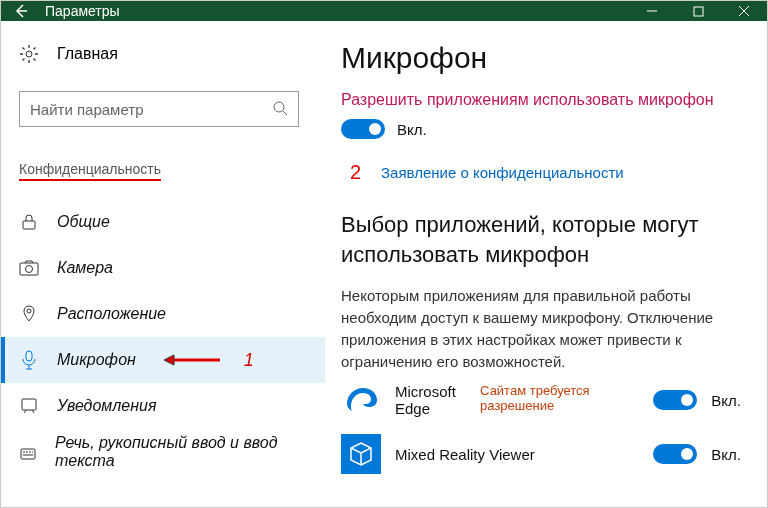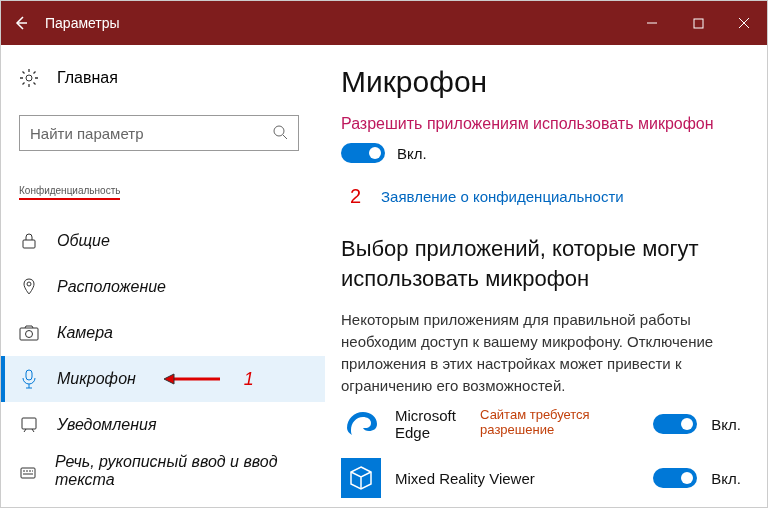--- a/index.html
+++ b/index.html
@@ -1,35 +1,35 @@
 <!DOCTYPE html>
 <html><head>
 <meta charset="utf-8">
 <style>
   * { box-sizing: border-box; margin: 0; padding: 0; font-family: "Segoe UI", Arial, sans-serif; }
   html, body { width: 768px; height: 508px; background: #fff; overflow: hidden; }
   .window { width: 768px; height: 508px; border: 1px solid #ccc; display: flex; flex-direction: column; }
 
   
-  .titlebar { height: 44px; background: #7f1d1d; color: #fff; display: flex; align-items: center; }
+  .titlebar { height: 20px; background: #14532d; color: #fff; display: flex; align-items: center; }
   .titlebar .back { width: 40px; height: 36px; display: flex; align-items: center; justify-content: center; }
   .titlebar .title { font-size: 14px; padding-left: 4px; flex: 1; }
   .titlebar .winbtn { width: 46px; height: 36px; display: flex; align-items: center; justify-content: center; }
   .titlebar svg { stroke: #fff; fill: none; }
 
   
   .body { flex: 1; display: flex; overflow: hidden; }
 
   
   .sidebar { width: 324px; padding: 12px 0 0 0; display: flex; flex-direction: column; gap: 8px; }
   .home-row { height: 42px; display: flex; align-items: center; padding: 0 18px 0 18px; gap: 18px; font-size: 16px; }
   .home-row svg, .sideitem svg { stroke: #333; fill: none; }
   .search { margin: 8px 26px 10px 18px; height: 36px; border: 1px solid #999; display: flex; align-items: center; padding: 0 10px; color: #666; font-size: 15px; }
   .search .ph { flex: 1; }
-  .section-label { margin: 16px 18px 4px 18px; font-size: 10px; color: #555; }
+  .section-label { margin: 16px 18px 4px 18px; font-size: 14px; color: #555; }
   .red-underline { border-bottom: 2px solid #d00; display: inline-block; padding-bottom: 2px; }
   .sideitems { display: flex; flex-direction: column; margin-top: 6px; font-style: italic; }
   .sideitem { height: 46px; display: flex; align-items: center; gap: 18px; padding: 0 18px; font-size: 16px; color: #111; position: relative; }
   .sideitem.selected { background: #e6f2fb; }
   .sideitem.selected .iconwrap svg { stroke: #0078d7; }
   .sideitem.selected::before { content: ""; position: absolute; left: 0; top: 0; bottom: 0; width: 4px; background: #0078d7; }
   .iconwrap { width: 20px; height: 20px; display: flex; align-items: center; justify-content: center; }
   .arrow-red { display: inline-flex; align-items: center; margin-left: 8px; }
 
   
@@ -118,37 +118,37 @@
             <svg width="18" height="18" viewBox="0 0 18 18">
                 <rect x="3" y="8" width="12" height="8" rx="1"></rect>
                 <path d="M6 8V5a3 3 0 016 0v3"></path>
               </svg>
           </span>
           <span>Общие</span>
         </div>
 
         <div class="sideitem">
           <span class="iconwrap">
-            <svg width="18" height="18" viewBox="0 0 18 18">
-                <path d="M9 1C6 1 4 3 4 6c0 4 5 10 5 10s5-6 5-10c0-3-2-5-5-5z"></path>
-                <circle cx="9" cy="6" r="2"></circle>
-              </svg>
-          </span>
-          <span>Расположение</span>
-        </div>
-
-        <div class="sideitem">
-          <span class="iconwrap">
             <svg width="20" height="18" viewBox="0 0 20 18">
                 <rect x="1" y="4" width="18" height="12" rx="1"></rect>
                 <circle cx="10" cy="10" r="3.5"></circle>
                 <path d="M6 4l1-2h6l1 2"></path>
               </svg>
           </span>
           <span>Камера</span>
+        </div>
+
+        <div class="sideitem">
+          <span class="iconwrap">
+            <svg width="18" height="18" viewBox="0 0 18 18">
+                <path d="M9 1C6 1 4 3 4 6c0 4 5 10 5 10s5-6 5-10c0-3-2-5-5-5z"></path>
+                <circle cx="9" cy="6" r="2"></circle>
+              </svg>
+          </span>
+          <span>Расположение</span>
         </div>
 
         <div class="sideitem selected">
           <span class="iconwrap">
             <svg width="16" height="20" viewBox="0 0 16 20" stroke="#0078d7">
                 <rect x="5" y="1" width="6" height="10" rx="3"></rect>
                 <path d="M2 9a6 6 0 0012 0M8 15v4M5 19h6"></path>
               </svg>
           </span>
           <span>Микрофон</span>

